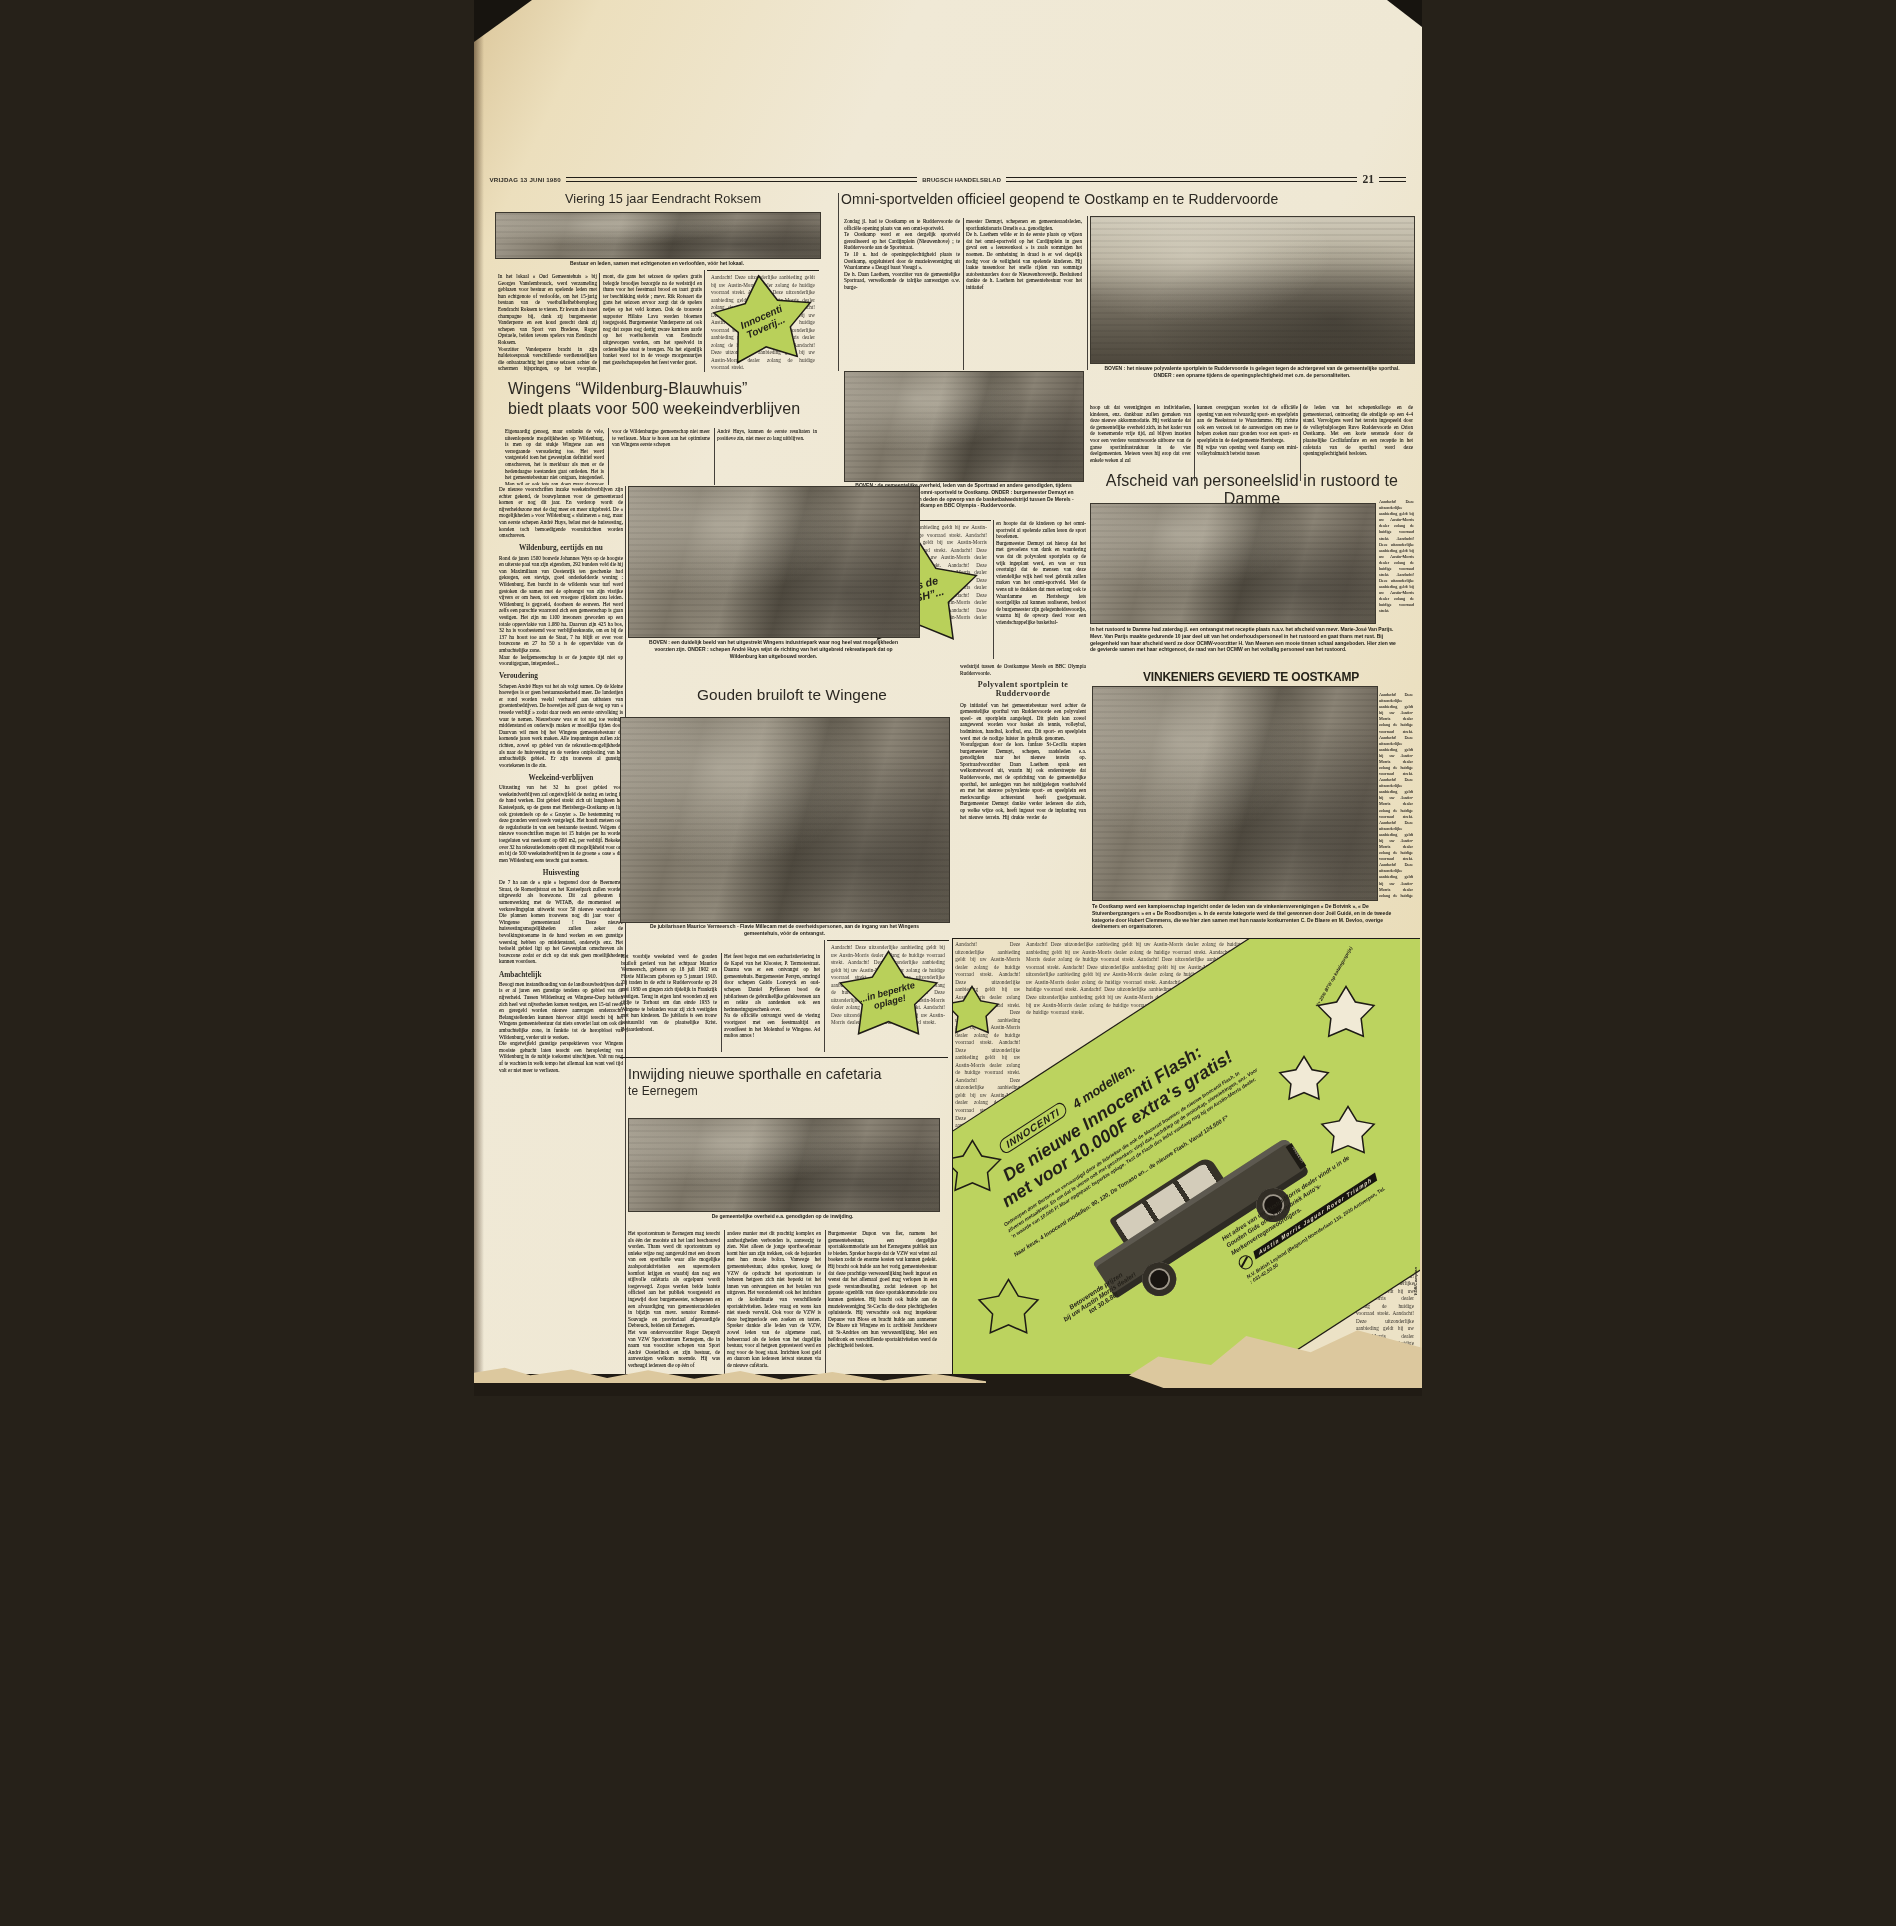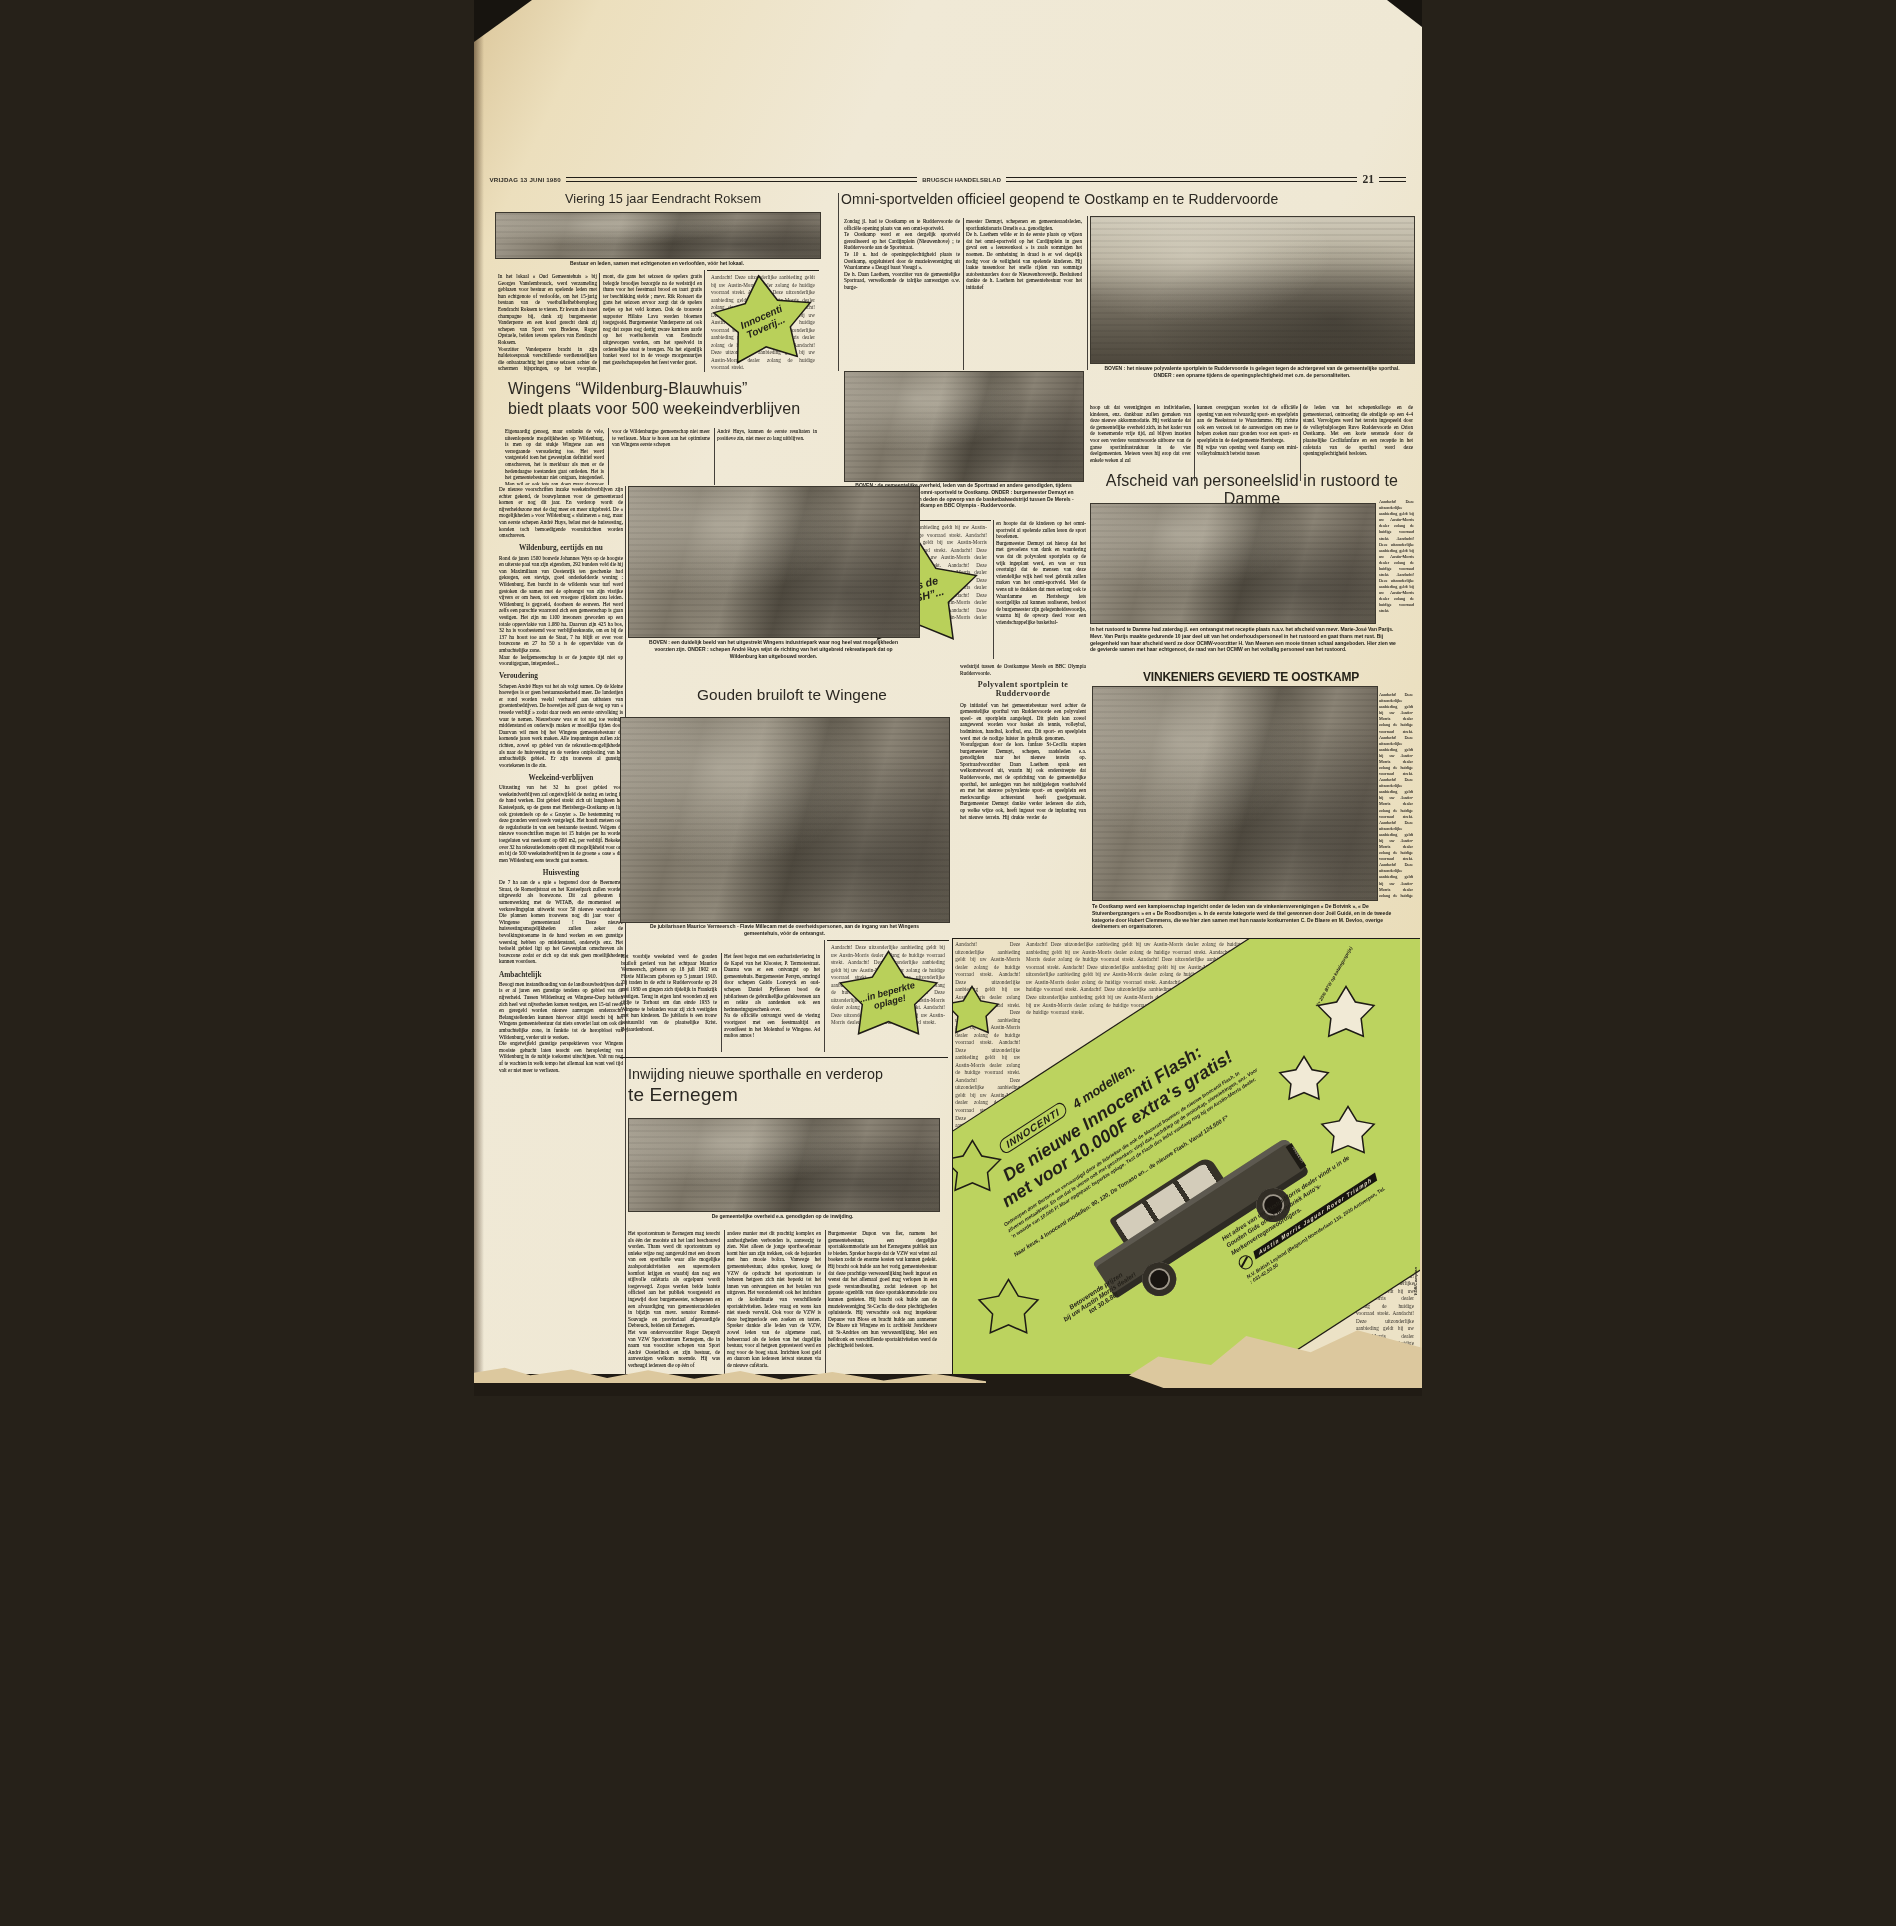--- a/index.html
+++ b/index.html
@@ -215,22 +215,22 @@
     <div class="filler">Aandacht! Deze uitzonderlijke aanbieding geldt bij uw Austin-Morris dealer zolang de huidige voorraad strekt. Aandacht! Deze uitzonderlijke aanbieding geldt bij uw Austin-Morris dealer zolang de huidige voorraad strekt. Aandacht! Deze uitzonderlijke aanbieding geldt bij uw Austin-Morris dealer zolang de huidige voorraad strekt. Aandacht! Deze uitzonderlijke aanbieding geldt bij uw Austin-Morris dealer zolang de huidige voorraad strekt. Aandacht! Deze uitzonderlijke aanbieding geldt bij uw Austin-Morris dealer zolang de huidige voorraad strekt.</div>
   </div>
   <div class="star" style="left:362px;top:950px;width:105px;height:94px;">
     <div class="s-shape s-outer"></div>
     <div class="s-shape s-inner"></div>
     <div class="s-label" style="font-size:9.2px;transform:rotate(-15deg);white-space:pre-line;">...in beperkte
 oplage!</div>
   </div>
   <div class="hline" style="left:146px;top:1057px;width:328px;"></div>
 
-  <div class="abs h-light" style="left:154px;top:1066px;width:385px;font-size:14.3px;">Inwijding nieuwe sporthalle en verderop</div>
-  <div class="abs h-light" style="left:154px;top:1084px;width:385px;font-size:19px;">te Eernegem</div>
+  <div class="abs h-light" style="left:154px;top:1066px;width:385px;font-size:14.3px;">Inwijding nieuwe sporthalle en cafetaria</div>
+  <div class="abs h-light" style="left:154px;top:1084px;width:385px;font-size:12px;">te Eernegem</div>
   <div class="photo" style="left:154px;top:1118px;width:310px;height:92px;"></div>
   <div class="abs cap" style="left:162px;top:1213px;width:293px;">De gemeentelijke overheid e.a. genodigden op de inwijding.</div>
   <div class="abs col" style="left:154px;top:1230px;width:92px;height:153px;overflow:hidden;">Het sportcentrum te Eernegem mag terecht als één der mooiste uit het land beschouwd worden. Thans werd dit sportcentrum op unieke wijze nog aangevuld met een droom van een sporthalle waar alle mogelijke zaalsportaktiviteiten een supermodern komfort krijgen en waarbij dan nog een stijlvolle cafétaria als orgelpunt wordt toegevoegd. Zopas werden beide laatste officieel aan het publiek voorgesteld en ingewijd door burgemeester, schepenen en een afvaardiging van gemeenteraadsleden in bijzijn van mevr. senator Rommel-Souvagie en provinciaal afgevaardigde Debreuck, beiden uit Eernegem.
 Het was ondervoorzitter Roger Depuydt van VZW Sportcentrum Eernegem, die in naam van voorzitter schepen van Sport André Oosterlinck en zijn bestuur, de aanwezigen welkom noemde. Hij was verheugd iedereen die op één of</div>
   <div class="vline" style="left:250px;top:1230px;height:153px;"></div>
   <div class="abs col" style="left:253px;top:1230px;width:94px;height:153px;overflow:hidden;">andere manier met dit prachtig komplex en aanhorigheden verbonden is, aanwezig te zien. Niet alleen de jonge sportbeoefenaar komt hier aan zijn trekken, ook de bejaarden met hun mooie boltra. Vanwege het gemeentebestuur, aldus spreker, kreeg de VZW de opdracht het sportcentrum te beheren hetgeen zich niet beperkt tot het innen van ontvangsten en het betalen van uitgaven. Het veronderstelt ook het inrichten en de koördinatie van verschillende sportaktiviteiten. Iedere vraag en wens kan niet steeds vervuld. Ook voor de VZW is deze beginperiode een zoeken en tasten. Spreker dankte alle leden van de VZW, zowel leden van de algemene raad, beheerraad als de leden van het dagelijks bestuur, voor al hetgeen gepresteerd werd en nog voor de boeg staat. Inrichten kost geld en daarom kan iedereen ietwat steunen via de nieuwe cafétaria.</div>
   <div class="vline" style="left:351px;top:1230px;height:153px;"></div>
   <div class="abs col" style="left:354px;top:1230px;width:109px;height:153px;overflow:hidden;">Burgemeester Dupon was fier, namens het gemeentebestuur, een dergelijke sportakkommodatie aan het Eernegems publiek aan te bieden. Spreker hoopte dat de VZW wat winst zal boeken zodat de enorme kosten wat kunnen gedekt. Hij bracht ook hulde aan het vorig gemeentebestuur dat deze prachtige verwezenlijking heeft ingezet en wenst dat het allemaal goed mag verlopen in een goede verstandhouding, zodat iedereen op het gepaste ogenblik van deze sportakkommodatie zou kunnen genieten. Hij bracht ook hulde aan de muziekvereniging St-Ceclia die deze plechtigheden opluisterde. Hij verwachtte ook nog inspekteur Depauw van Bloso en bracht hulde aan aannemer De Blaere uit Wingene en ir. architekt Jonckheere uit St-Andries om hun verwezenlijking. Met een heildronk en verschillende sportaktiviteiten werd de plechtigheid besloten.</div>
 
   <div class="ad">

